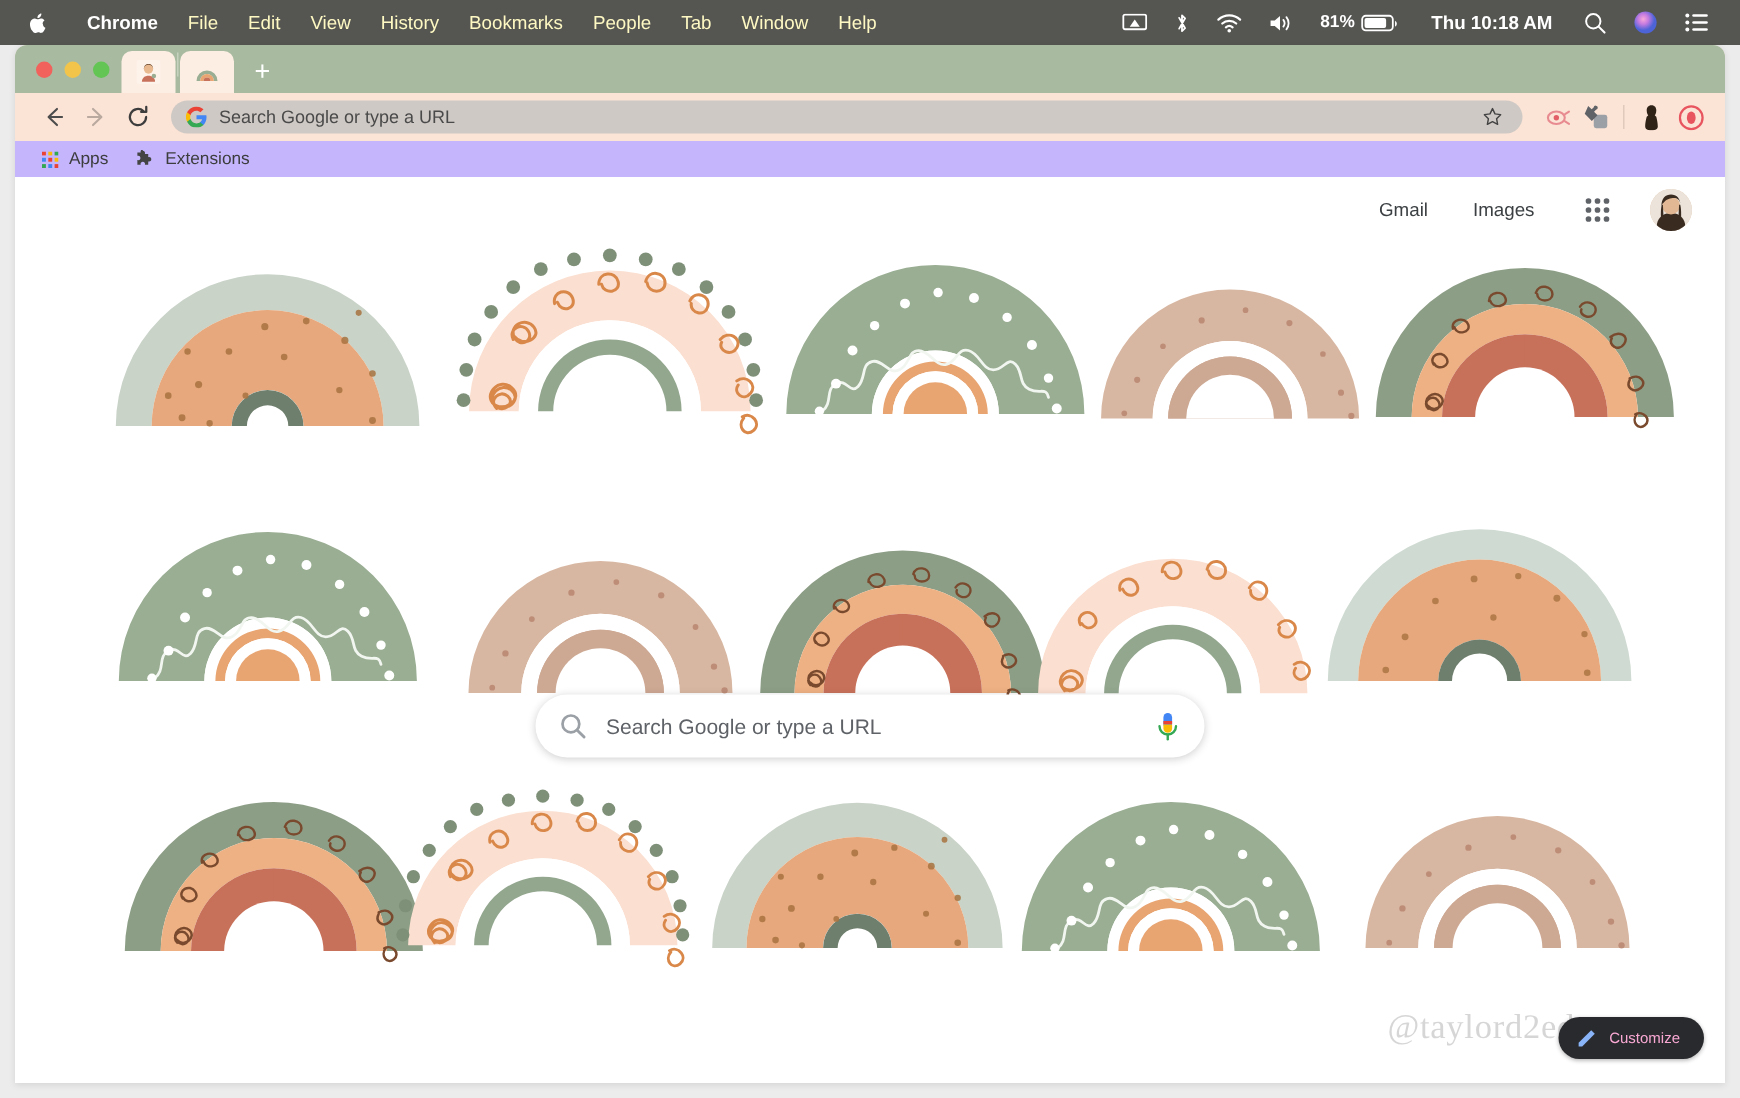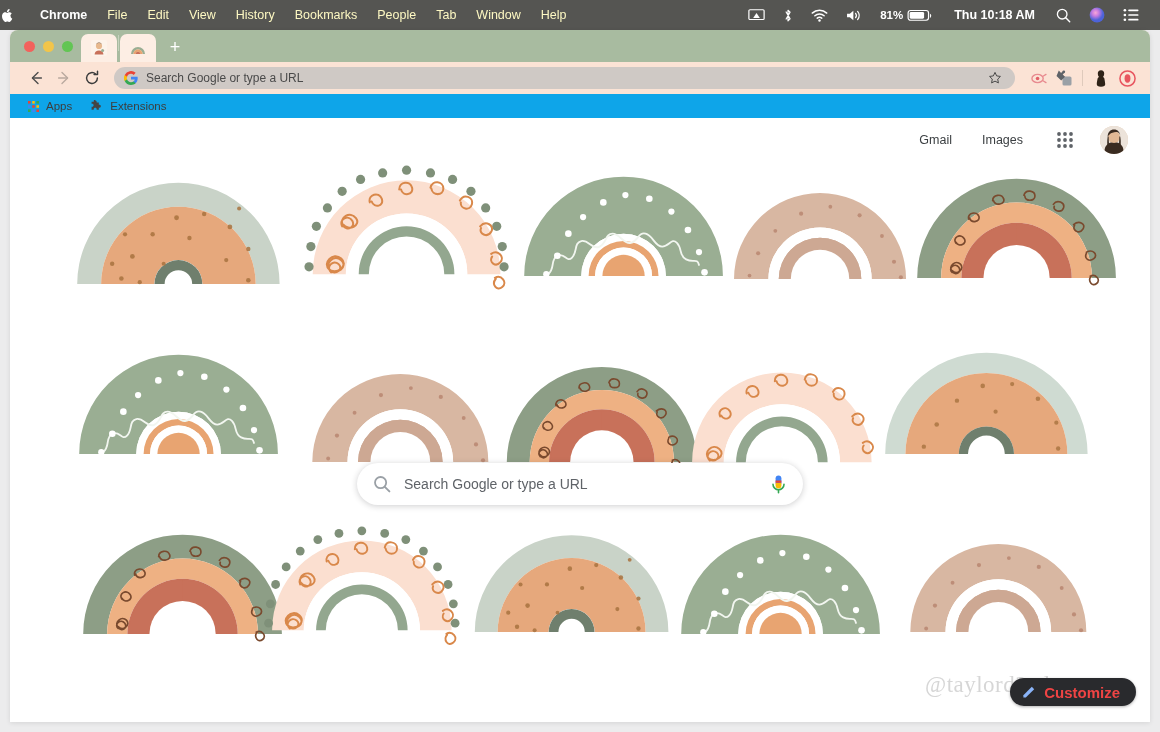--- a/index.html
+++ b/index.html
@@ -10,21 +10,21 @@
   }
 
   
   .menubar {
     position: absolute; top: 0; left: 0;
     width: 1160px; height: 30px;
     background: #555552;
     display: flex; align-items: center;
     color: #fff; font-size: 12.5px;
   }
-  .menubar-left { display: flex; align-items: center; gap: 0; }
+  .menubar-left { display: flex; align-items: center; padding-left: 18px; gap: 0; }
   .apple-logo { width: 16px; margin-right: 14px; text-align: center; font-size: 14px; line-height: 1; }
   .menu-item { padding: 0 10px; white-space: nowrap; color: #fef9c3; }
   .menu-item.bold { font-weight: bold; color: #fff; }
   .menubar-right { margin-left: auto; display: flex; align-items: center; gap: 0; padding-right: 12px; }
   .status-item { padding: 0 9px; display: flex; align-items: center; height: 30px; }
   .status-clock { font-size: 12.5px; font-weight: 600; padding: 0 12px; white-space: nowrap; }
   .battery-pct { font-size: 11.5px; font-weight: 600; margin-right: 4px; }
   svg { display: block; }
 
   
@@ -115,21 +115,21 @@
     color: #444;
   }
   .tb-icon {
     width: 26px; height: 26px;
     display: flex; align-items: center; justify-content: center;
   }
   .tb-divider { width: 1px; height: 16px; background: #dfcabc; margin: 0 5px; }
 
   
   .bookmarks {
-    height: 24px; background: #0ea5e9;
+    height: 24px; background: #c4b5fd;
     display: flex; align-items: center;
     padding-left: 18px; gap: 18px;
   }
   .bm-item { display: flex; align-items: center; gap: 7px; font-size: 11.5px; color: #3d3d3d; }
 
   
   .ntp {
     position: relative;
     height: 604px; background: #ffffff;
     overflow: hidden;
@@ -189,21 +189,21 @@
   }
   .customize-btn {
     position: absolute; right: 14px; bottom: 16px;
     height: 28px; background: #292a2d;
     border-radius: 16px;
     display: flex; align-items: center; gap: 8px;
     padding: 0 16px 0 12px;
     z-index: 7;
     box-shadow: 0 1px 3px rgba(0,0,0,0.3);
   }
-  .customize-label { font-size: 15px; color: #ef4444; font-weight: bold; }
+  .customize-label { font-size: 10px; color: #f9a8d4; }
 </style>
 </head>
 <body>
 
 <div class="menubar">
   <div class="menubar-left">
     <div class="apple-logo">
       <svg width="13" height="15" viewBox="0 0 14 16">
           <path fill="#ffffff" d="M11.2 8.5c0-1.7 1.4-2.5 1.4-2.6-.8-1.1-2-1.3-2.4-1.3-1-.1-2 .6-2.5.6s-1.3-.6-2.2-.6c-1.1 0-2.2.7-2.8 1.7-1.2 2.1-.3 5.2.9 6.9.6.8 1.3 1.8 2.2 1.8.9 0 1.2-.6 2.2-.6s1.3.6 2.2.5c.9 0 1.5-.8 2.1-1.7.7-1 .9-1.9.9-2-.1 0-1.8-.7-1.8-2.7zM9.6 3.3c.5-.6.8-1.4.7-2.3-.7 0-1.6.5-2.1 1.1-.4.5-.8 1.4-.7 2.2.8.1 1.6-.4 2.1-1z"></path>
         </svg>

